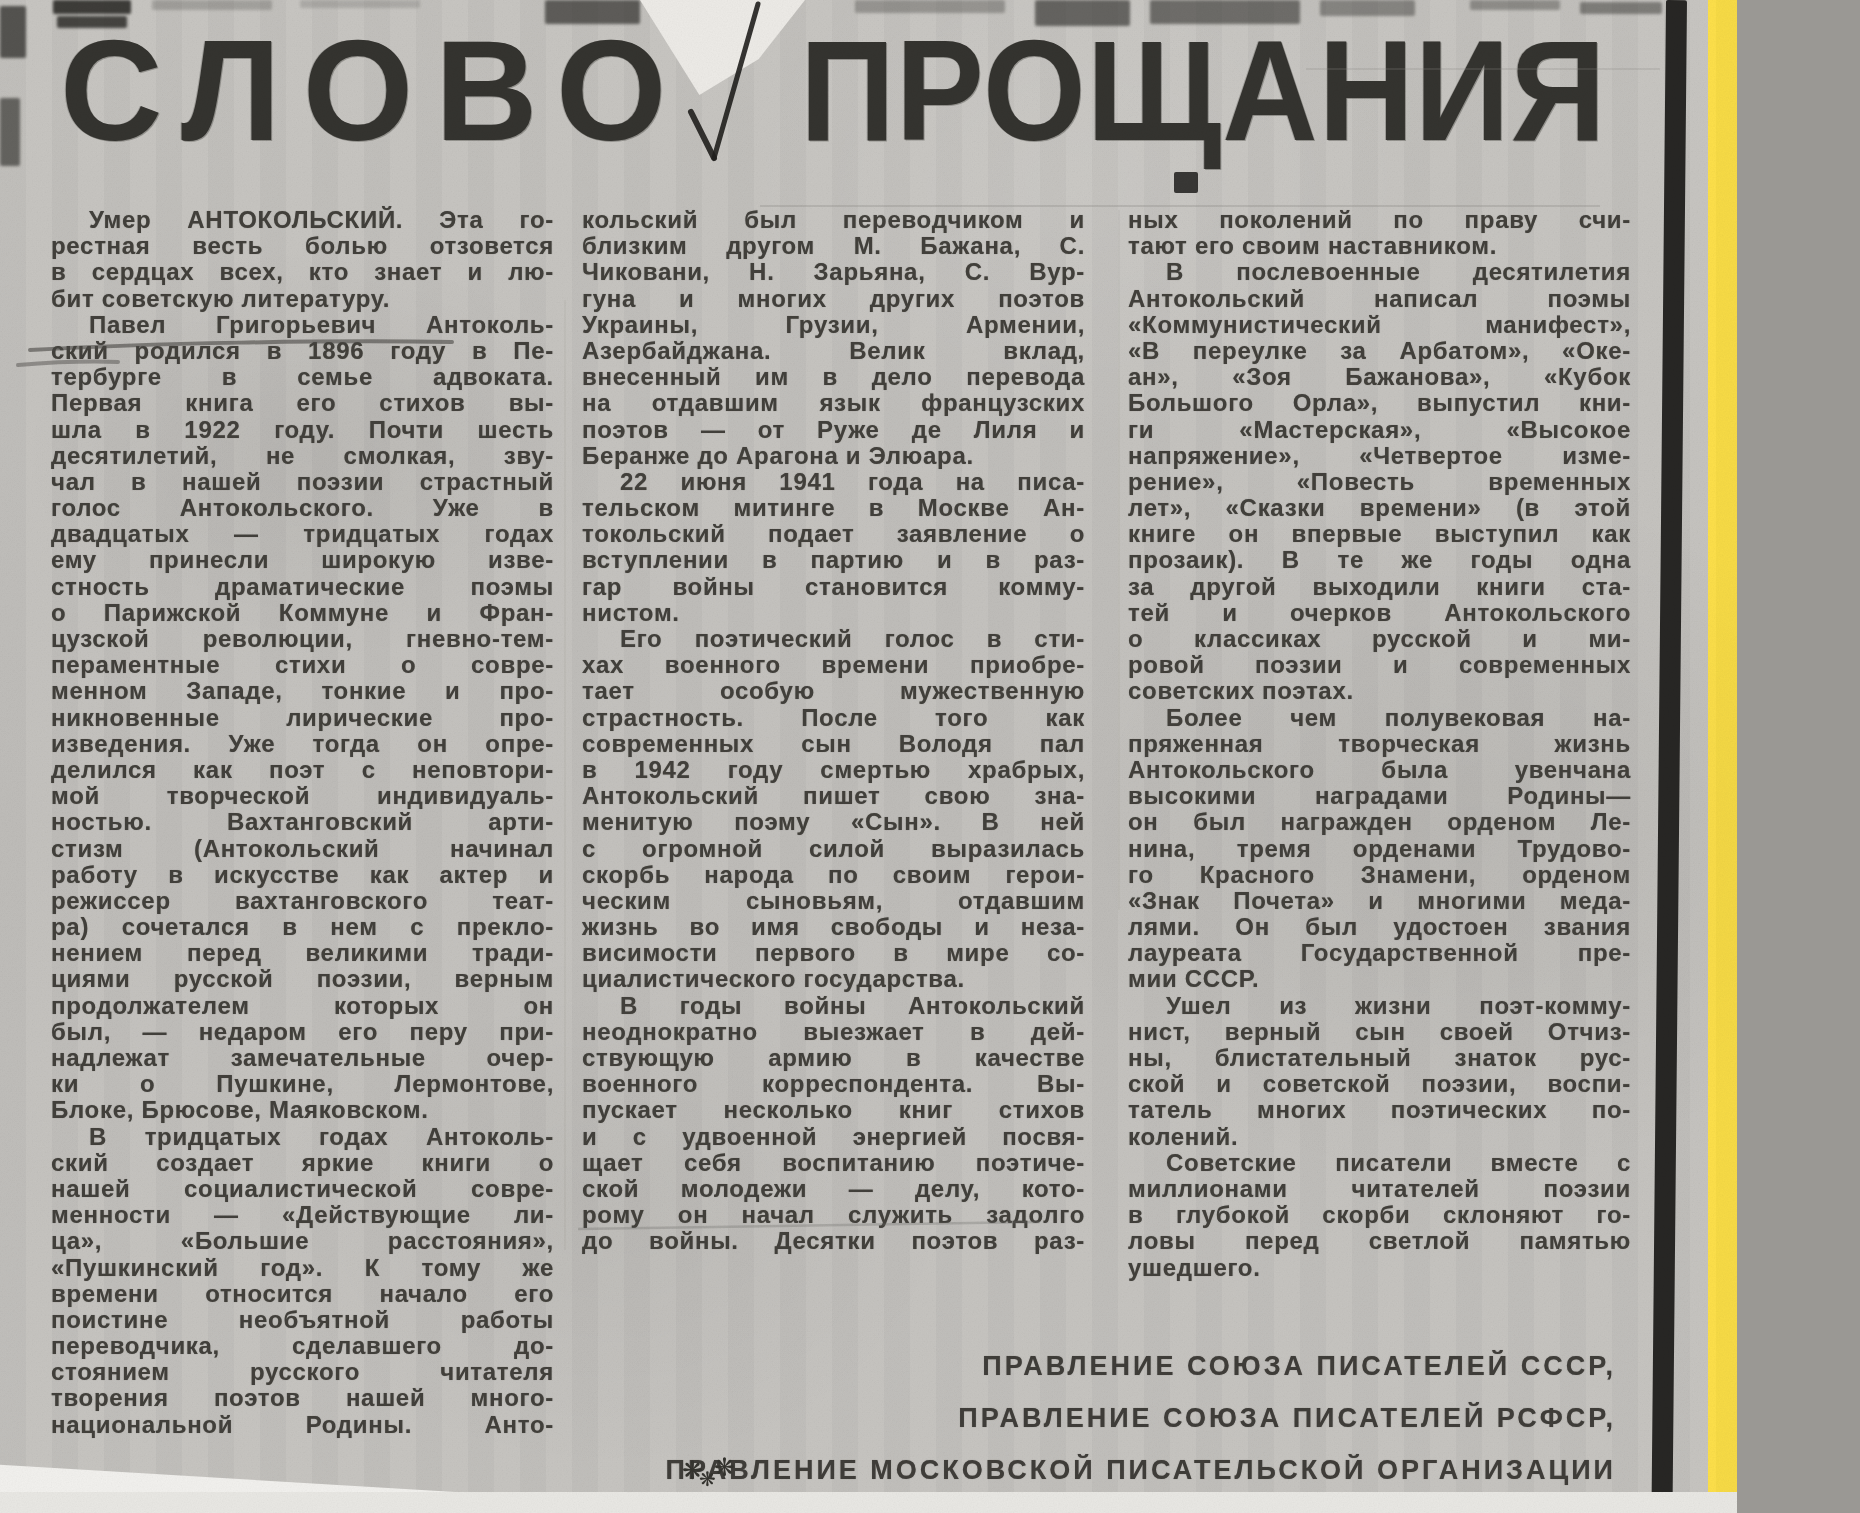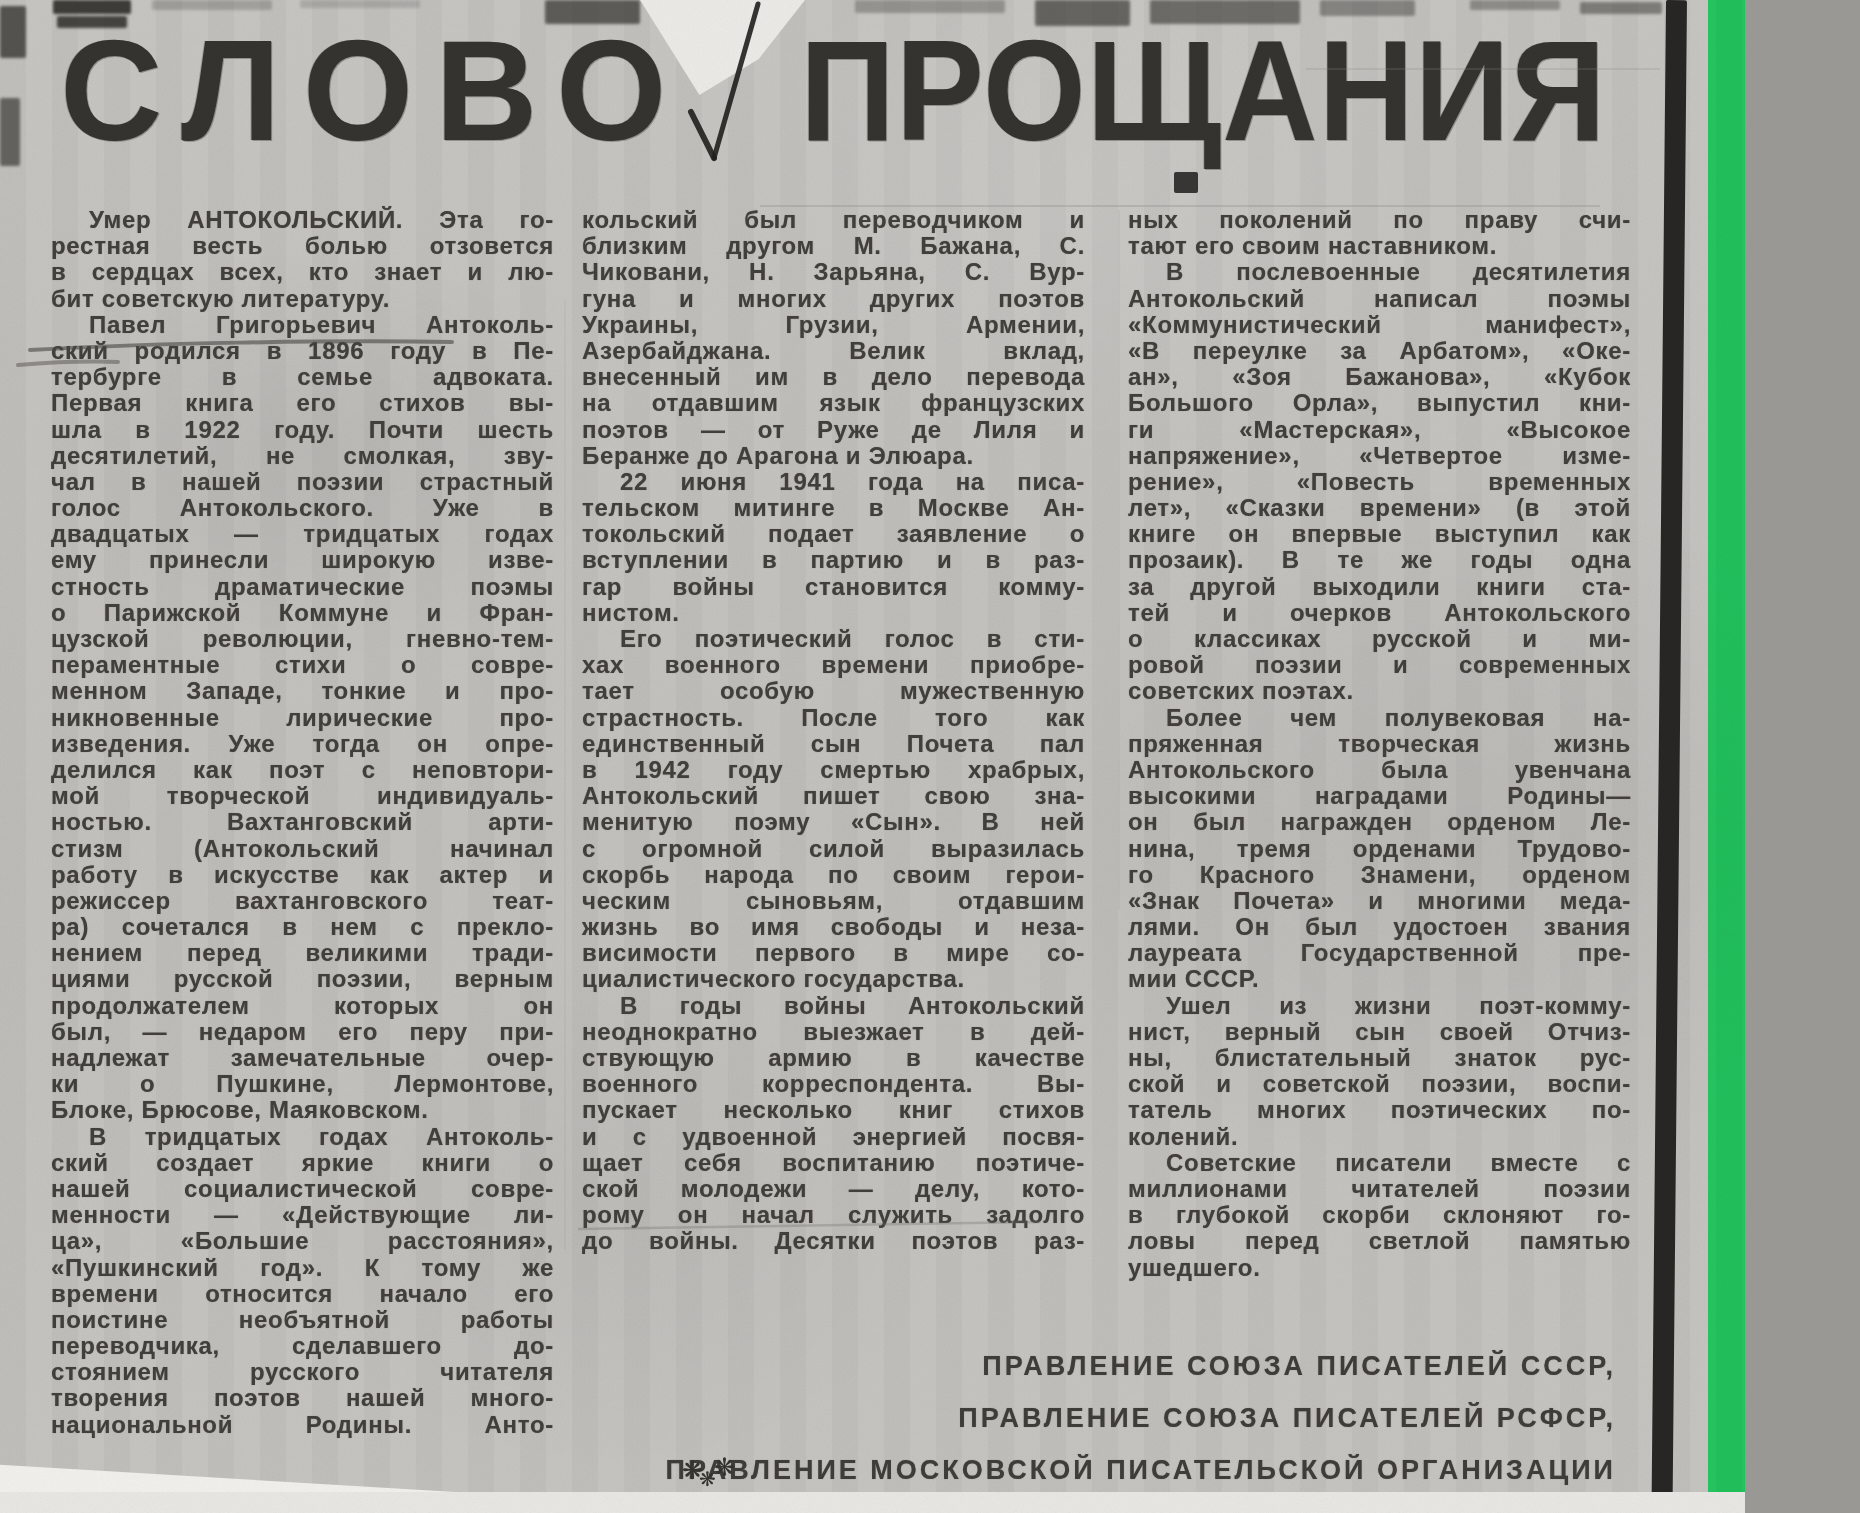--- a/index.html
+++ b/index.html
@@ -1,17 +1,17 @@
 <!DOCTYPE html>
 <html><head>
 <meta charset="utf-8">
 <style>
   html,body{margin:0;padding:0;background:#9a9894;}
   .page{position:relative;width:1737px;height:1513px;overflow:hidden;
-        background:#22c55e;font-family:"Liberation Sans",sans-serif;padding-left:8px;}
+        background:#fde047;font-family:"Liberation Sans",sans-serif;}
 
   
   .news{position:absolute;left:0;top:0;width:1708px;height:1497px;
         background:linear-gradient(180deg,#c7c5c1 0%,#c3c1bd 55%,#c6c4c0 100%);}
   .mottle{position:absolute;inset:0;pointer-events:none;
         background-image:
           radial-gradient(420px 300px at 18% 30%, rgba(0,0,0,.05), transparent 70%),
           radial-gradient(500px 400px at 62% 12%, rgba(255,255,255,.07), transparent 70%),
           radial-gradient(620px 520px at 84% 55%, rgba(0,0,0,.045), transparent 70%),
           radial-gradient(500px 380px at 35% 80%, rgba(0,0,0,.035), transparent 70%),
@@ -170,21 +170,21 @@
       <div class="tl indent">22 июня 1941 года на писа-</div>
       <div class="tl">тельском митинге в Москве Ан-</div>
       <div class="tl">токольский подает заявление о</div>
       <div class="tl">вступлении в партию и в раз-</div>
       <div class="tl">гар войны становится комму-</div>
       <div class="tl end">нистом.</div>
       <div class="tl indent">Его поэтический голос в сти-</div>
       <div class="tl">хах военного времени приобре-</div>
       <div class="tl">тает особую мужественную</div>
       <div class="tl">страстность. После того как</div>
-      <div class="tl">единственный сын Почета пал</div>
+      <div class="tl">современных сын Володя пал</div>
       <div class="tl">в 1942 году смертью храбрых,</div>
       <div class="tl">Антокольский пишет свою зна-</div>
       <div class="tl">менитую поэму «Сын». В ней</div>
       <div class="tl">с огромной силой выразилась</div>
       <div class="tl">скорбь народа по своим герои-</div>
       <div class="tl">ческим сыновьям, отдавшим</div>
       <div class="tl">жизнь во имя свободы и неза-</div>
       <div class="tl">висимости первого в мире со-</div>
       <div class="tl end">циалистического государства.</div>
       <div class="tl indent">В годы войны Антокольский</div>

